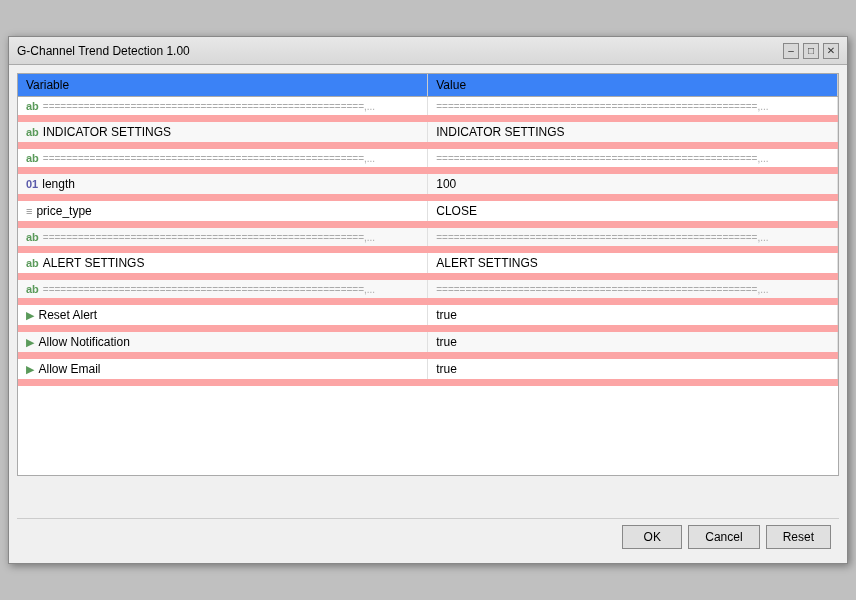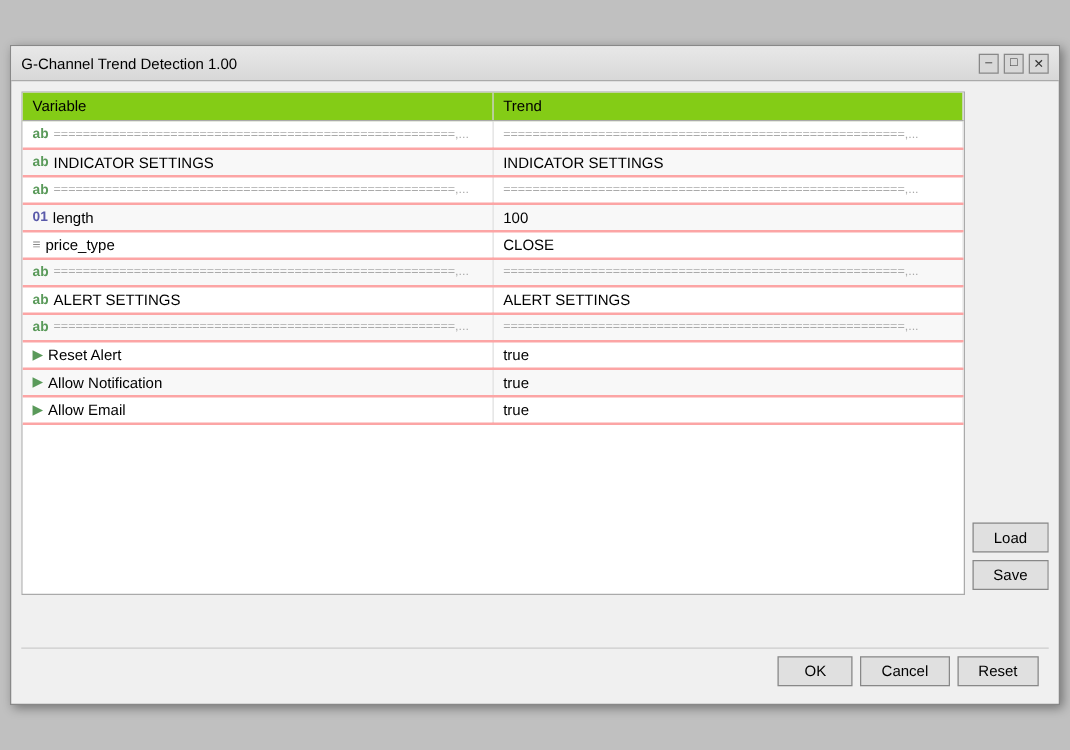--- a/index.html
+++ b/index.html
@@ -87,32 +87,32 @@
       flex: 1;
       border: 1px solid #aaa;
       background: #fff;
       overflow: hidden;
     }
     table {
       width: 100%;
       border-collapse: collapse;
     }
     thead tr {
-      background: #84cc16;
+      background: #3b82f6;
     }
     thead th {
       text-align: left;
       padding: 4px 8px;
       border-bottom: 1px solid #aaa;
       border-right: 1px solid #ccc;
       font-weight: normal;
       font-size: 12px;
     }
     tbody tr {
-      border-bottom: 2px solid #fca5a5;
+      border-bottom: 7px solid #fca5a5;
     }
     tbody tr:nth-child(even) {
       background: #f8f8f8;
     }
     tbody tr:nth-child(odd) {
       background: #fff;
     }
     tbody td {
       padding: 3px 8px;
       font-size: 12px;
@@ -190,21 +190,21 @@
 
 
   <div class="content-area">
     <div style="display:flex; flex:1; gap:6px; overflow:hidden;">
 
       <div class="table-container">
         <table>
           <thead>
             <tr>
               <th style="width:50%">Variable</th>
-              <th style="width:50%">Trend</th>
+              <th style="width:50%">Value</th>
             </tr>
           </thead>
           <tbody>
 
             <tr>
               <td>
                 <div class="cell-var">
                   <span class="icon-ab">ab</span>
                   <span style="color:#aaa; font-size:10px;">=======================================================,...</span>
                 </div>
@@ -308,24 +308,20 @@
                   <span class="icon-arrow">▶</span>
                   <span>Allow Email</span>
                 </div>
               </td>
               <td style="cursor:pointer;">true</td>
             </tr>
           </tbody>
         </table>
       </div>
 
-      <div class="side-btns">
-        <button class="btn">Load</button>
-        <button class="btn">Save</button>
-      </div>
     </div>
 
     <div class="bottom-area">
       <div></div>
       <div class="bottom-buttons-right">
         <button class="btn">OK</button>
         <button class="btn">Cancel</button>
         <button class="btn">Reset</button>
       </div>
     </div>

